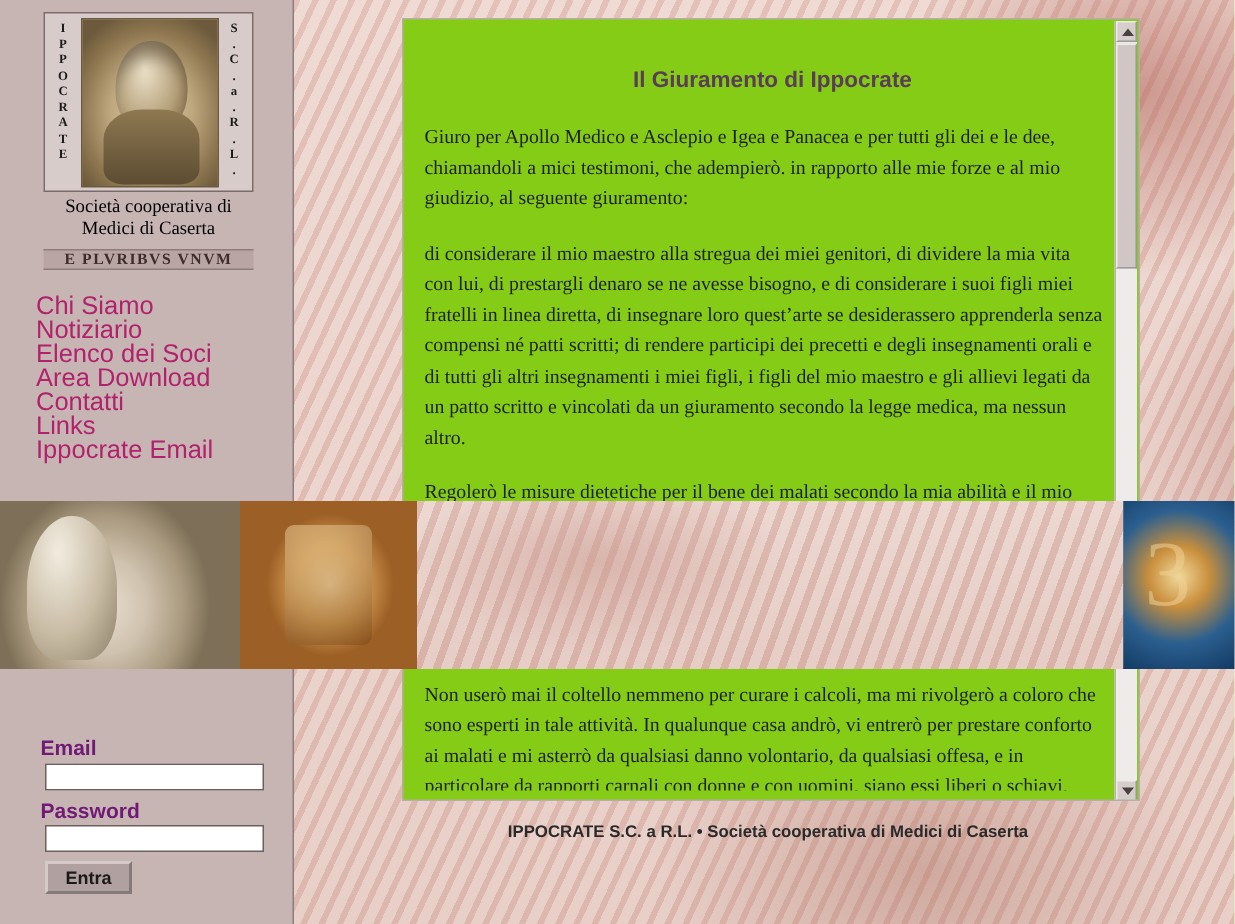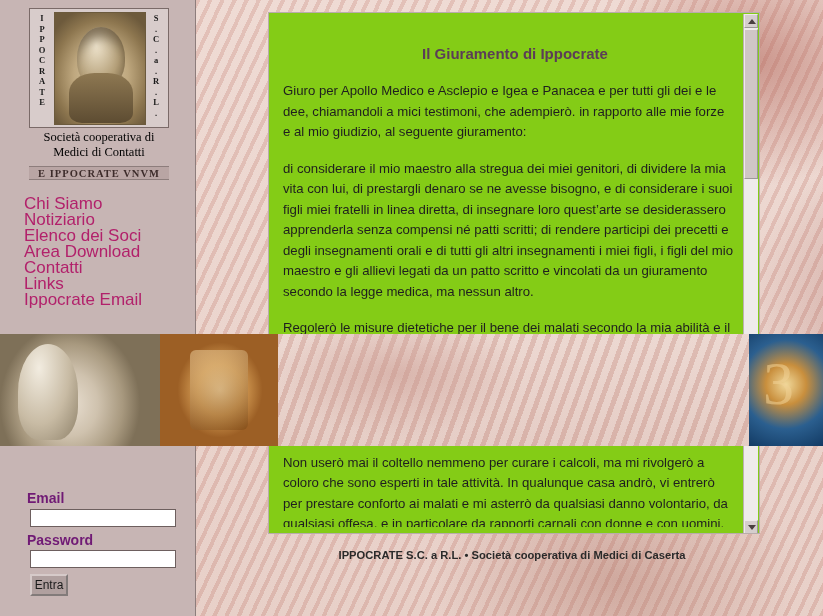--- a/index.html
+++ b/index.html
@@ -243,28 +243,29 @@
     font-family: "Liberation Sans", sans-serif;
     font-size: 12px;
     box-sizing: border-box;
     padding: 1px 3px;
   }
   #input-email { top: 63px; }
   #input-password { top: 104px; }
   #login-button {
     position: absolute;
     left: 30px; top: 128px;
-    width: 38px; height: 22px;
+    width: 58px; height: 22px;
     background: #b0a09f;
     border: 2px outset #d6cac9;
     font-family: "Liberation Sans", sans-serif;
     font-size: 12px;
     color: #1a1a1a;
     cursor: pointer;
     padding: 0;
+    font-weight: bold;
   }
 
   
   #content-panel {
     position: absolute;
     left: 268px; top: 12px;
     width: 492px; height: 522px;
     background: #84cc16;
     border: 1px solid #b9acab;
     box-sizing: border-box;
@@ -283,20 +284,21 @@
     position: absolute;
     left: 14px; top: 68px;
     width: 452px; height: 446px;
     overflow: hidden;
     font-size: 13.2px;
     line-height: 20.5px;
     color: #1f1f1f;
   }
   #content-body p {
     margin: 0 0 16px 0;
+    font-family: Liberation Serif, serif;
   }
 
   
   #scrollbar {
     position: absolute;
     right: 1px; top: 1px;
     width: 15px; height: 520px;
     background: #efebeb;
     border-left: 1px solid #bdb2b1;
     box-sizing: border-box;
@@ -372,24 +374,24 @@
         <span>.</span>
         <span>R</span>
         <span>.</span>
         <span>L</span>
         <span>.</span>
       </div>
     </div>
 
     <div id="logo-caption">
       <div>Società cooperativa di</div>
-      <div>Medici di Contatti</div>
+      <div>Medici di Caserta</div>
     </div>
 
-    <div id="logo-motto">E IPPOCRATE VNVM</div>
+    <div id="logo-motto">E PLVRIBVS VNVM</div>
 
     <div id="menu">
       <a class="menu-item" href="#">Chi Siamo</a>
       <a class="menu-item" href="#">Notiziario</a>
       <a class="menu-item" href="#">Elenco dei Soci</a>
       <a class="menu-item" href="#">Area Download</a>
       <a class="menu-item" href="#">Contatti</a>
       <a class="menu-item" href="#">Links</a>
       <a class="menu-item" href="#">Ippocrate Email</a>
     </div>

